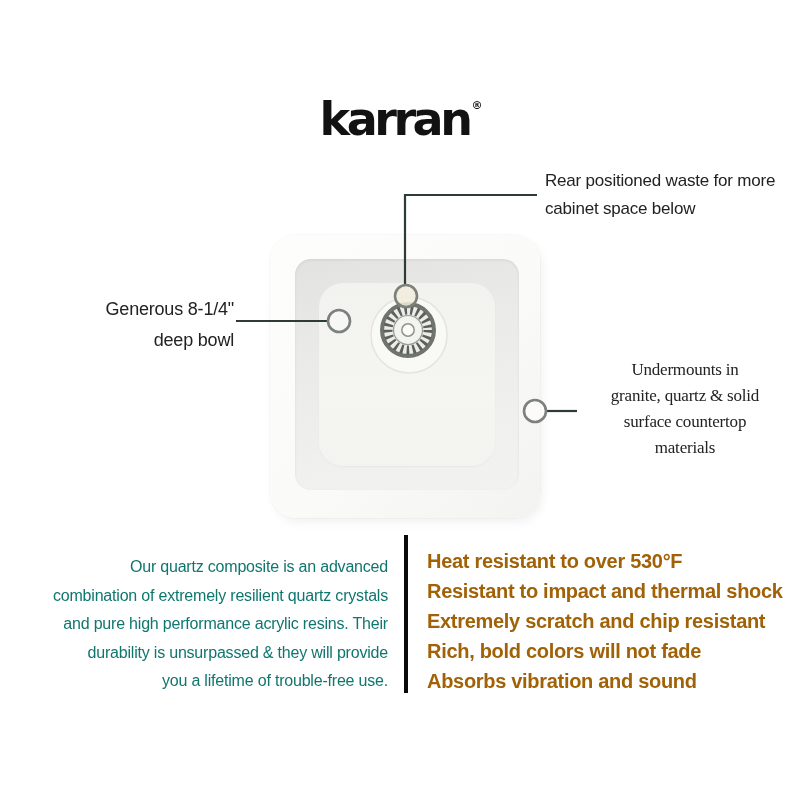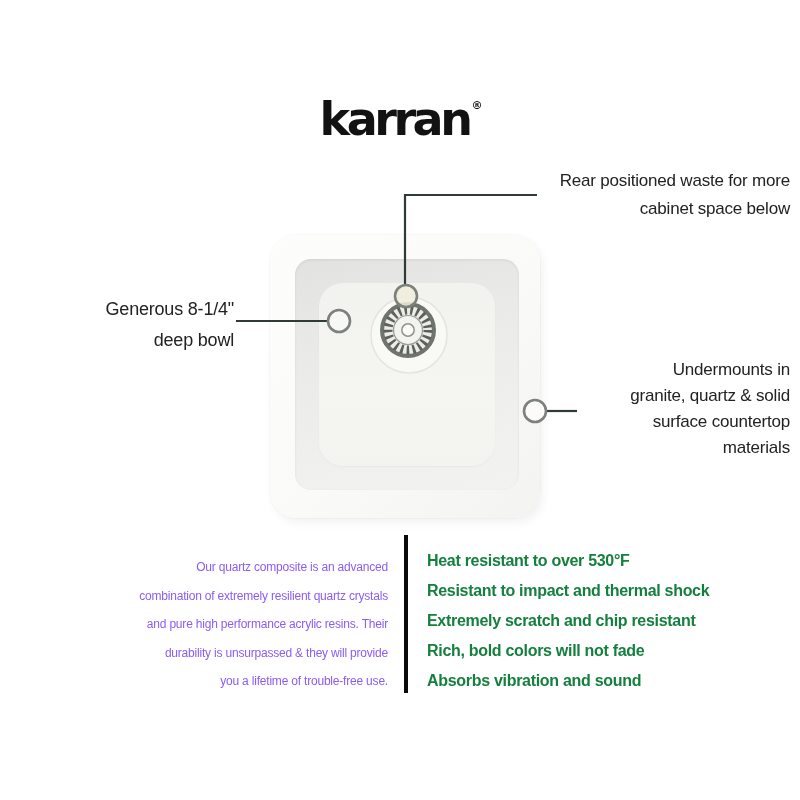--- a/index.html
+++ b/index.html
@@ -79,64 +79,65 @@
     position: absolute;
     color: #222222;
     font-size: 17px;
     line-height: 28px;
     white-space: pre-line;
     letter-spacing: -0.2px;
   }
   .callout-rear {
     left: 545px; top: 163px;
     width: 245px;
-    text-align: right;
+    text-align: left;
   }
   .callout-bowl {
     left: 0; top: 290px;
     width: 234px;
     font-size: 18px;
     line-height: 31px;
     text-align: right;
   }
   .callout-under {
     left: 580px; top: 353px;
     width: 210px;
     line-height: 26px;
-    text-align: right;
+    text-align: center;
+    font-family: Liberation Serif, serif;
   }
   
   .description {
     position: absolute;
     left: 4px; top: 549px;
     width: 384px;
     text-align: right;
-    font-size: 12px;
+    font-size: 16px;
     line-height: 28.6px;
     letter-spacing: -0.2px;
-    color: #8b5cf6;
+    color: #0f766e;
     white-space: pre-line;
   }
   .divider {
     position: absolute;
     left: 404px; top: 531px;
     width: 4px; height: 158px;
     background: #0a0a0a;
   }
   .features {
     position: absolute;
     left: 427px; top: 542px;
     width: 360px;
   }
   .feature-item {
-    font-size: 16px;
+    font-size: 20px;
     font-weight: bold;
     letter-spacing: -0.3px;
     line-height: 30px;
-    color: #15803d;
+    color: #a16207;
     white-space: nowrap;
   }
 </style>
 </head>
 <body>
 
 <div class="stage">
 
   <div class="logo-row">
     <span class="logo-text">karran</span><span class="logo-reg">®</span>

